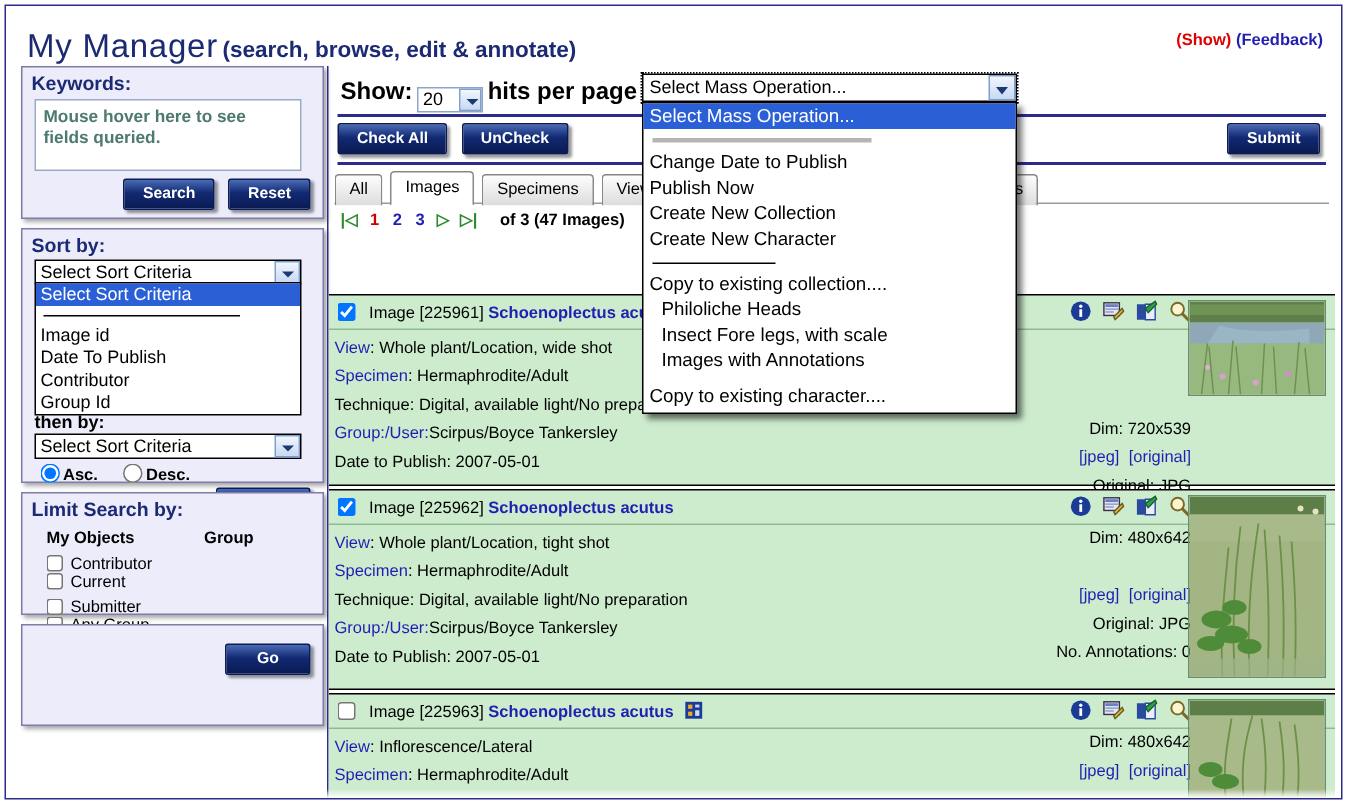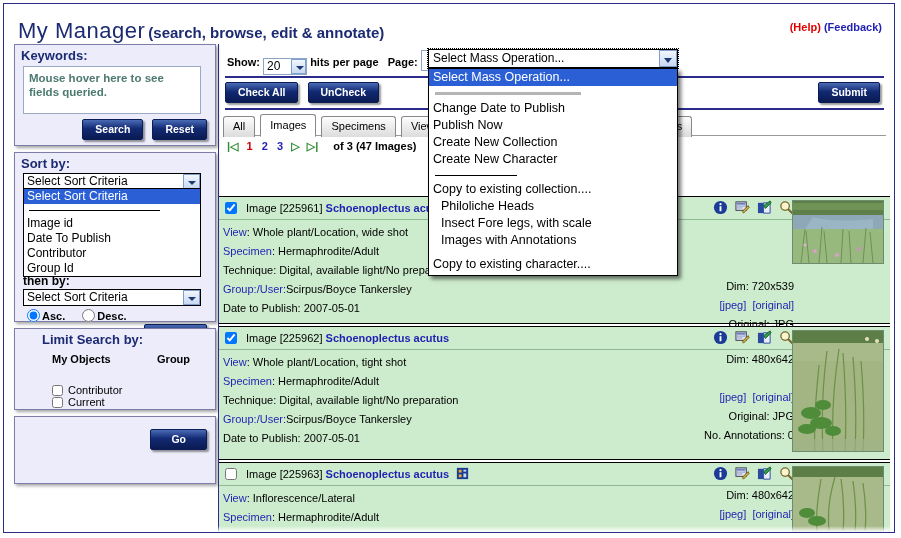--- a/index.html
+++ b/index.html
@@ -74,29 +74,29 @@
   .openlist .it.sel{background:#2a5fd6;color:#fff;}
   .openlist .rule{height:1px;background:#000;margin:6px 40px 5px 5px;}
   .radios{padding:3px 0 0 12px;font-size:11px;font-weight:bold;color:#000;}
   .radios input{vertical-align:-2px;margin:0 2px 0 0;}
   .radios span{margin-right:14px;}
 
   .lbl2{font-size:12px;font-weight:bold;color:#000;padding:0 0 0 8px;}
   .chkgrid{padding:5px 0 8px 16px;}
   .chkgrid .hd{font-size:11px;font-weight:bold;color:#000;display:inline-block;}
   .chkgrid .c1{width:102px;}
-  .chkgrid .row{margin-top:19px;font-size:11px;}
+  .chkgrid .row{margin-top:5px;font-size:11px;}
   .chkgrid .cell{display:inline-block;width:102px;}
   .chkgrid input{vertical-align:-2px;margin:0 5px 0 0;width:11px;height:11px;}
 
   
   .main{position:absolute;left:214px;top:40px;right:4px;bottom:0;
         border-left:1px solid #2b2b8c;overflow:hidden;}
   .toolbar{position:relative;height:30px;}
-  .toolbar .lb{font-size:11px;font-weight:bold;}
+  .toolbar .lb{font-size:16px;font-weight:bold;}
   .inlinesel{
     display:inline-block;position:relative;width:44px;height:17px;
     border:1px solid #8fa5c6;background:#fff;box-sizing:border-box;
     font-size:12px;line-height:15px;padding-left:3px;vertical-align:-4px;
   }
   .pageinput{
     display:inline-block;width:57px;height:19px;border:1px solid #8fa5c6;
     background:#fff;vertical-align:-5px;
   }
   .hr2{height:2px;background:#2b2b8c;margin:2px 6px 0 6px;}
@@ -175,21 +175,21 @@
 <body>
 
 <div class="app">
 
   <div class="header">
     <div class="title">
       <span class="big">My Manager</span>
       <span class="sub">(search, browse, edit &amp; annotate)</span>
     </div>
     <div class="helplinks">
-      <span class="help">(Help)</span>
+      <span class="help">(Show)</span>
       <span class="fb">(Feedback)</span>
     </div>
   </div>
 
   <div class="leftcol">
 
     <div class="panel" style="height:100px;">
       <h3>Keywords:</h3>
       <textarea class="ta" style="">Mouse hover here to see fields queried.</textarea>
       <div class="btnrow">
@@ -221,21 +221,21 @@
         <div class="radios">
           <span><input type="radio" checked="" style=""><b>Asc.</b></span>
           <span><input type="radio" style=""><b>Desc.</b></span>
         </div>
         <div class="btnrow" style="padding-top:2px;">
           <span class="btn wide">Sort</span>
         </div>
       </div>
     </div>
 
-    <div class="panel" style="height:80px;padding-left:21px;">
+    <div class="panel" style="height:80px;">
       <h3>Limit Search by:</h3>
       <div class="chkgrid">
         <span class="hd c1">My Objects</span>
         <span class="hd">Group</span>
         <div class="row">
           <span class="cell"><input type="checkbox" style=""><span>Contributor</span></span>
           <span class="cell"><input type="checkbox" style=""><span>Current</span></span>
         </div>
         <div class="row">
           <span class="cell"><input type="checkbox" style=""><span>Submitter</span></span>

